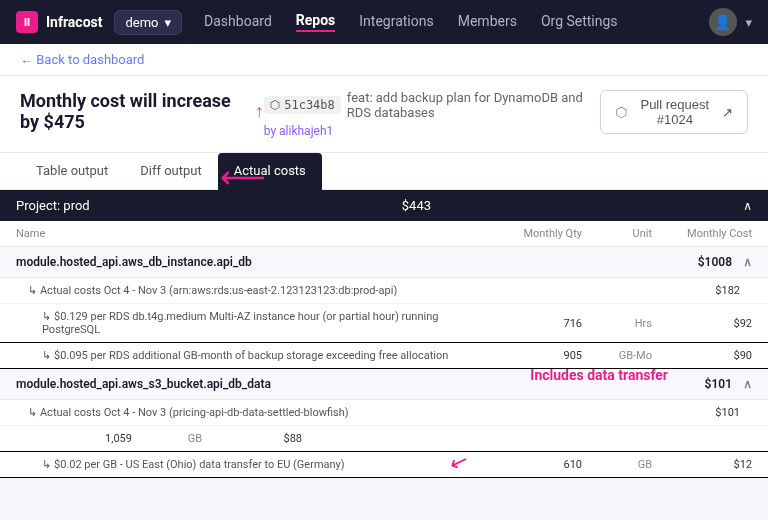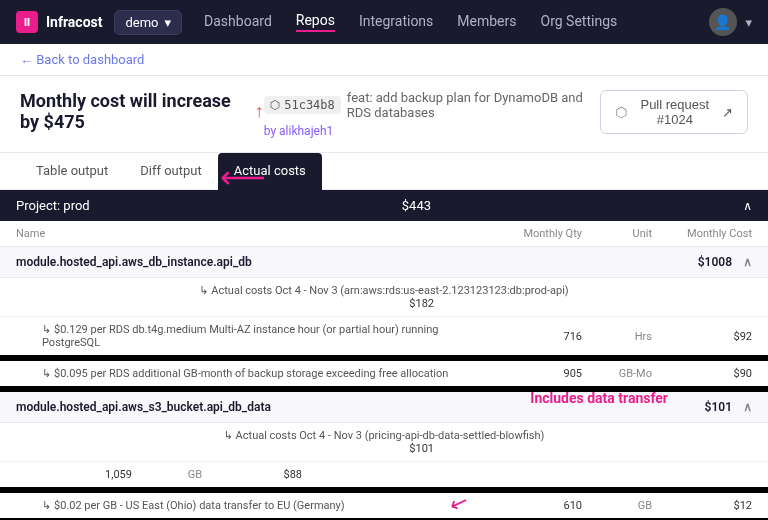--- a/index.html
+++ b/index.html
@@ -62,20 +62,21 @@
     }
     .nav-link {
       color: #b0b0c8;
       text-decoration: none;
       font-size: 14px;
       padding-bottom: 2px;
     }
     .nav-link.active {
       color: white;
       border-bottom: 2px solid #e91e8c;
+      font-weight: bold;
     }
     .nav-right {
       display: flex;
       align-items: center;
       gap: 8px;
       color: #b0b0c8;
     }
     .avatar-circle {
       width: 28px;
       height: 28px;
@@ -241,30 +242,29 @@
     .module-chevron { color: #888; font-size: 12px; width: 20px; text-align: right; }
 
     .actual-cost-row {
       display: flex;
       align-items: center;
       background: white;
       border-bottom: 1px solid #f0f0f8;
       padding: 6px 28px 6px 28px;
       color: #555;
       font-size: 11px;
-      flex-direction: column;
     }
     .actual-cost-label { flex: 1; }
     .actual-cost-value { width: 100px; text-align: right; color: #333; }
 
     .detail-row {
       display: flex;
       align-items: center;
       background: white;
-      border-bottom: 6px solid #000000;
+      border-bottom: 1px solid #000000;
       padding: 6px 16px 6px 42px;
       color: #555;
       font-size: 11px;
     }
     .detail-label { flex: 1; }
     .detail-qty { width: 90px; text-align: right; color: #333; }
     .detail-unit { width: 70px; text-align: right; color: #888; }
     .detail-cost { width: 100px; text-align: right; color: #333; }
   </style>
 </head>

